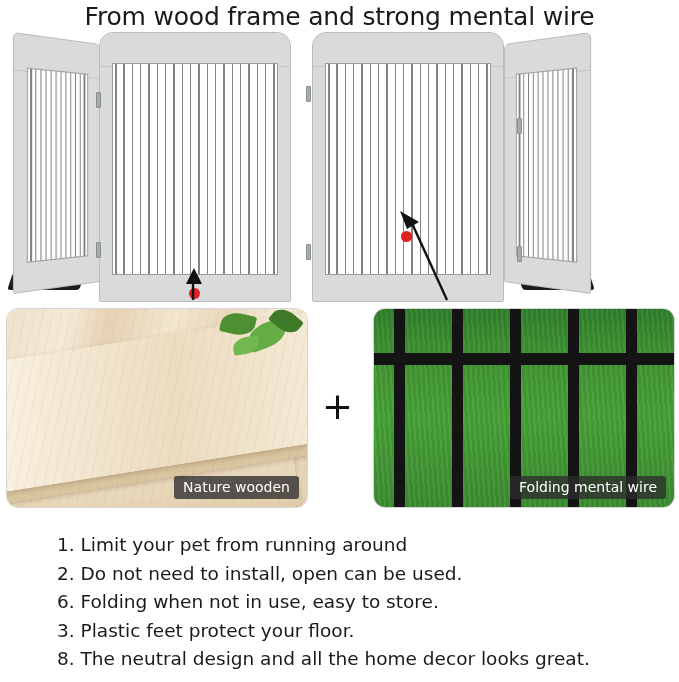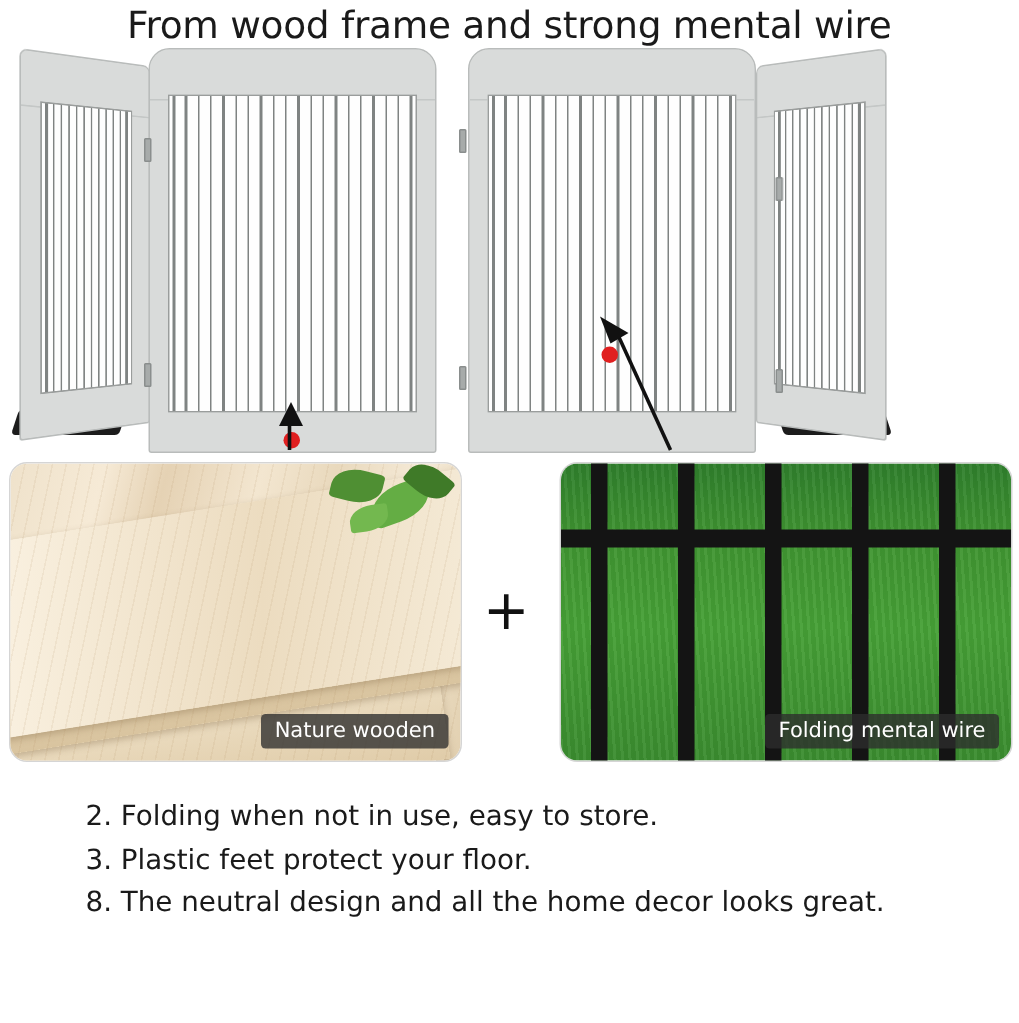--- a/index.html
+++ b/index.html
@@ -412,16 +412,18 @@
   <div class="wire-rail" style="top:44px;"></div>
   <div class="wire-bar" style="left:20px;"></div>
   <div class="wire-bar" style="left:78px;"></div>
   <div class="wire-bar" style="left:136px;"></div>
   <div class="wire-bar" style="left:194px;"></div>
   <div class="wire-bar" style="left:252px;"></div>
   <div class="caption">Folding mental wire</div>
 </div>
 
 <div class="features">
-  <div>2. Folding when not in use, easy to store.</div>
+  <div>1. Limit your pet from running around</div>
+  <div>2. Do not need to install, open can be used.</div>
+  <div>6. Folding when not in use, easy to store.</div>
   <div>3. Plastic feet protect your floor.</div>
   <div>8. The neutral design and all the home decor looks great.</div>
 </div>
 
 </body></html>

